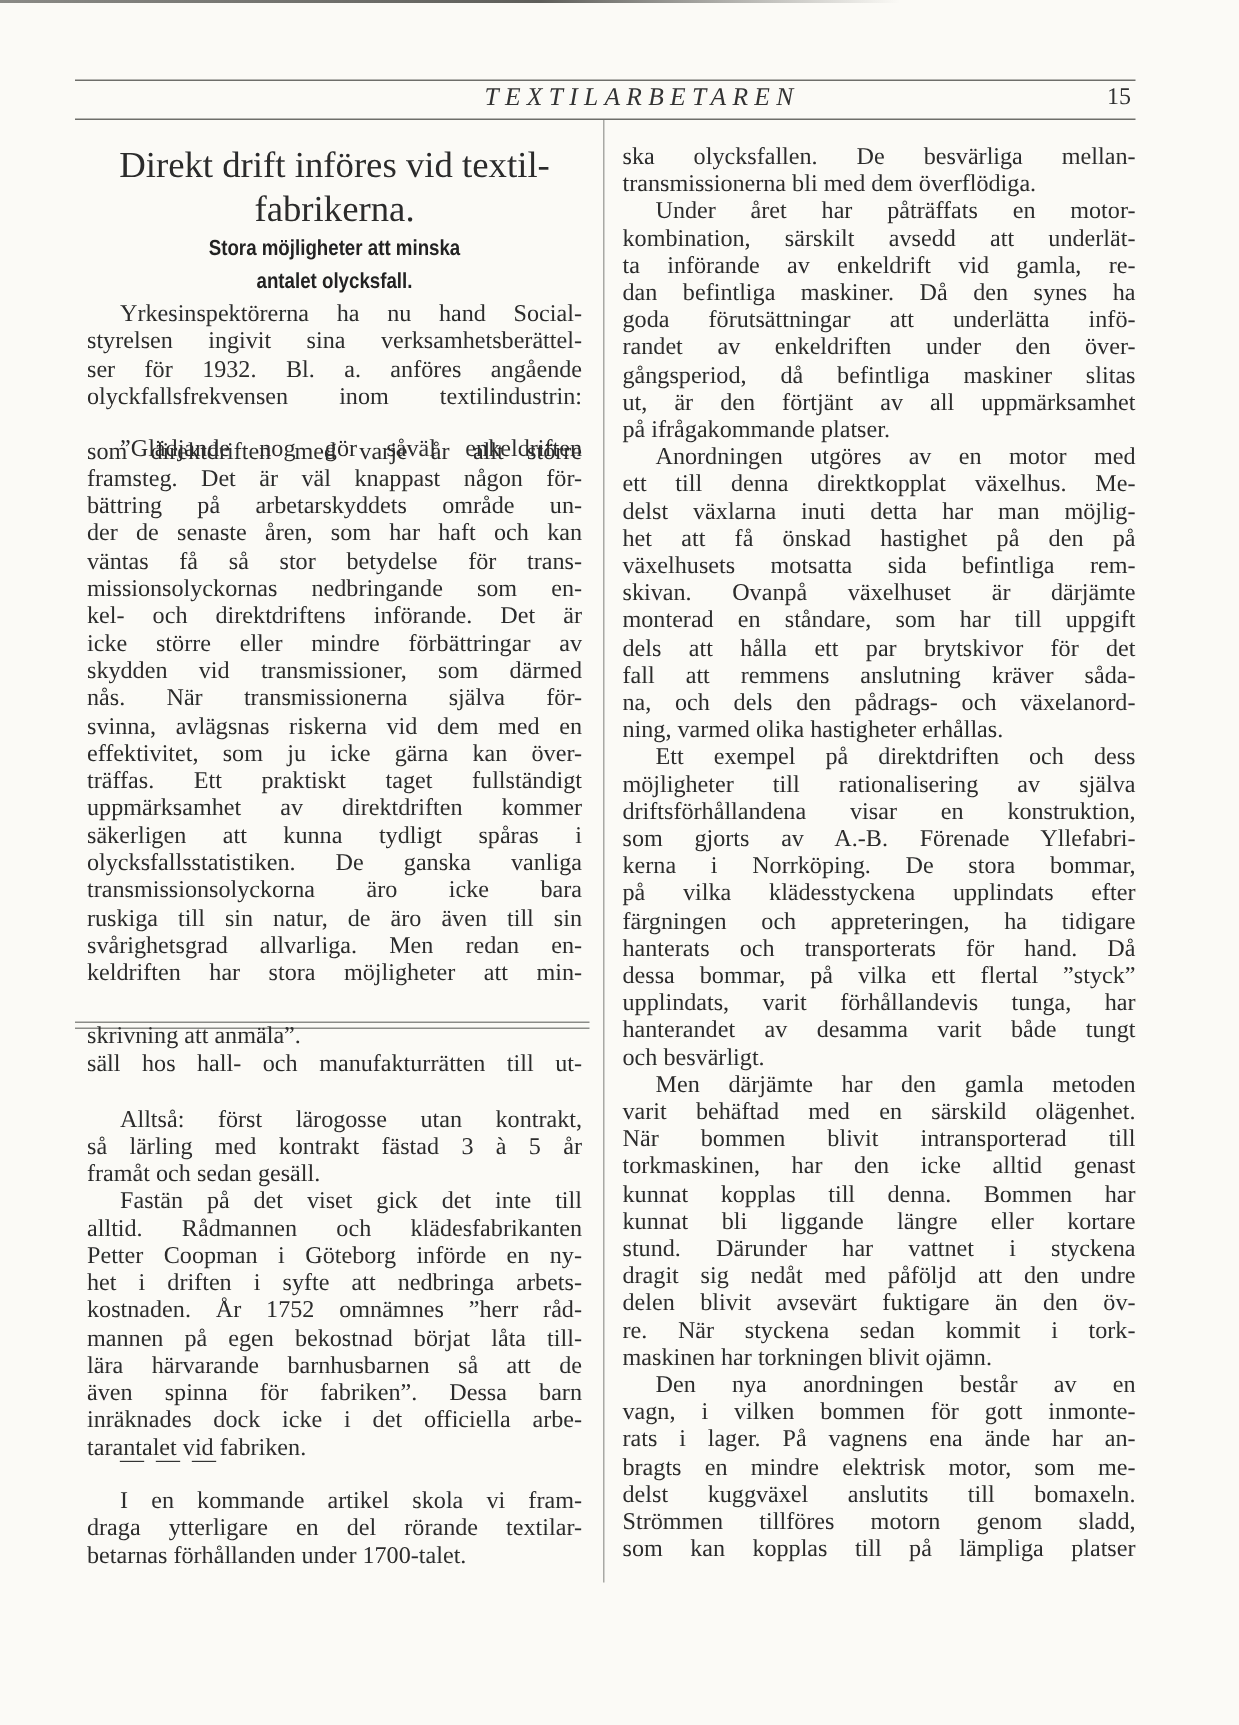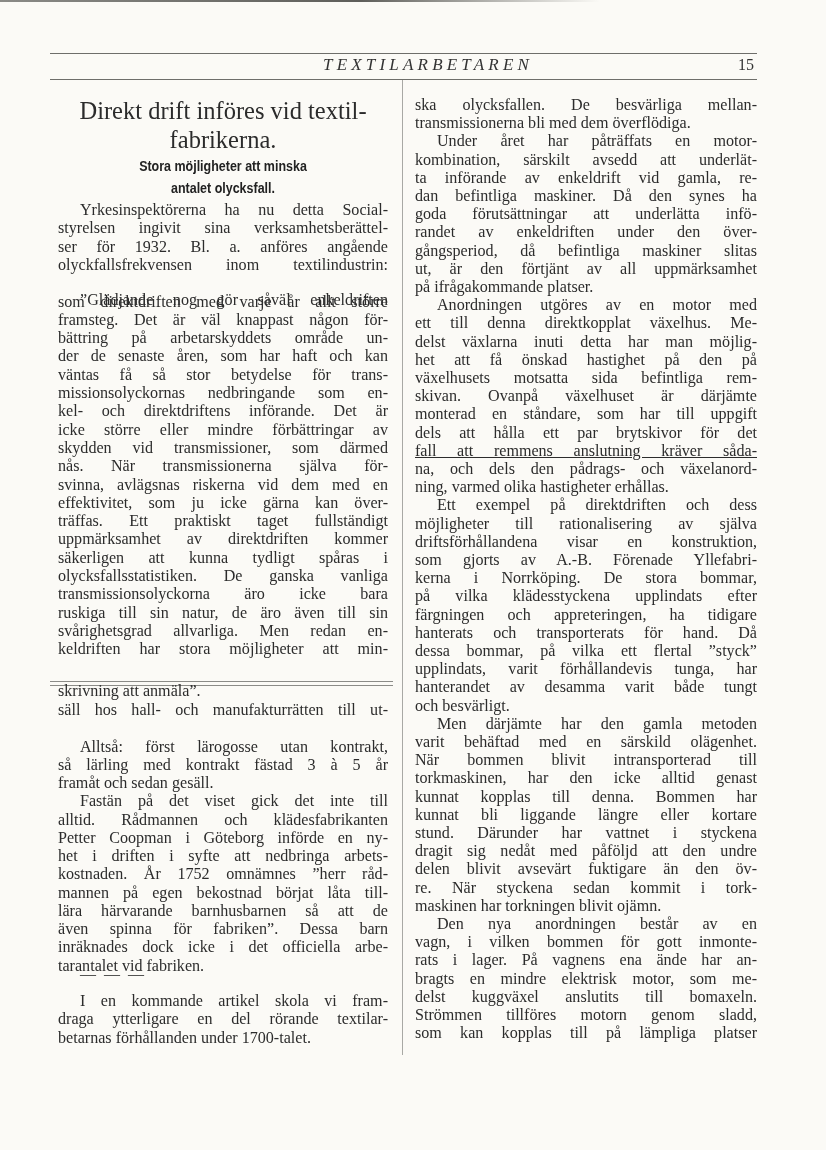--- a/index.html
+++ b/index.html
@@ -63,21 +63,21 @@
 <div class="rule" style="left:50px;top:79px;width:707px;"></div>
 
 <div class="col-divider"></div>
 
 <div class="headline" style="top:96px;">Direkt drift införes vid textil-</div>
 <div class="headline" style="top:125px;">fabrikerna.</div>
 <div class="subhead" style="top:156px;">Stora möjligheter att minska</div>
 <div class="subhead" style="top:178px;">antalet olycksfall.</div>
 
 <div id="left-top">
-    <div class="line left indent" style="top: 201px;">Yrkesinspektörerna ha nu detta Social-</div>
+    <div class="line left indent" style="top: 201px;">Yrkesinspektörerna ha nu hand Social-</div>
     <div class="line left" style="top: 219.3px;">styrelsen ingivit sina verksamhetsberättel-</div>
     <div class="line left" style="top: 237.6px;">ser för 1932.  Bl. a. anföres angående</div>
     <div class="line left" style="top: 255.9px;">olyckfallsfrekvensen inom textilindustrin:</div>
     <div class="line left indent" style="top: 291px;">”Glädjande nog gör såväl enkeldriften</div>
     <div class="line left" style="top: 292.5px;">som direktdriften med varje år allt större</div>
     <div class="line left" style="top: 310.8px;">framsteg.  Det är väl knappast någon för-</div>
     <div class="line left" style="top: 329.1px;">bättring på arbetarskyddets område un-</div>
     <div class="line left" style="top: 347.4px;">der de senaste åren, som har haft och kan</div>
     <div class="line left" style="top: 365.7px;">väntas få så stor betydelse för trans-</div>
     <div class="line left" style="top: 384px;">missionsolyckornas nedbringande som en-</div>
@@ -134,21 +134,21 @@
     <div class="line right" style="top: 259.8px;">ut, är den förtjänt av all uppmärksamhet</div>
     <div class="line right last" style="top: 278px;">på ifrågakommande platser.</div>
     <div class="line right indent" style="top: 296.2px; font-family: Liberation Serif, serif;">Anordningen utgöres av en motor med</div>
     <div class="line right" style="top: 314.4px;">ett till denna direktkopplat växelhus.  Me-</div>
     <div class="line right" style="top: 332.6px;">delst växlarna inuti detta har man möjlig-</div>
     <div class="line right" style="top: 350.8px;">het att få önskad hastighet på den på</div>
     <div class="line right" style="top: 369px;">växelhusets motsatta sida befintliga rem-</div>
     <div class="line right" style="top: 387.2px;">skivan.  Ovanpå växelhuset är därjämte</div>
     <div class="line right" style="top: 405.4px;">monterad en ståndare, som har till uppgift</div>
     <div class="line right" style="top: 423.6px;">dels att hålla ett par brytskivor för det</div>
-    <div class="line right" style="top: 441.8px; text-decoration: underline;">fall att remmens anslutning kräver såda-</div>
+    <div class="line right" style="top: 441.8px;">fall att remmens anslutning kräver såda-</div>
     <div class="line right" style="top: 460px;">na, och dels den pådrags- och växelanord-</div>
     <div class="line right last" style="top: 478.2px;">ning, varmed olika hastigheter erhållas.</div>
     <div class="line right indent" style="top: 496.4px;">Ett exempel på direktdriften och dess</div>
     <div class="line right" style="top: 514.6px;">möjligheter till rationalisering av själva</div>
     <div class="line right" style="top: 532.8px;">driftsförhållandena visar en konstruktion,</div>
     <div class="line right" style="top: 551px;">som gjorts av A.-B. Förenade Yllefabri-</div>
     <div class="line right" style="top: 569.2px;">kerna i Norrköping.  De stora bommar,</div>
     <div class="line right" style="top: 587.4px;">på vilka klädesstyckena upplindats efter</div>
     <div class="line right" style="top: 605.6px;">färgningen och appreteringen, ha tidigare</div>
     <div class="line right" style="top: 623.8px;">hanterats och transporterats för hand.  Då</div>

